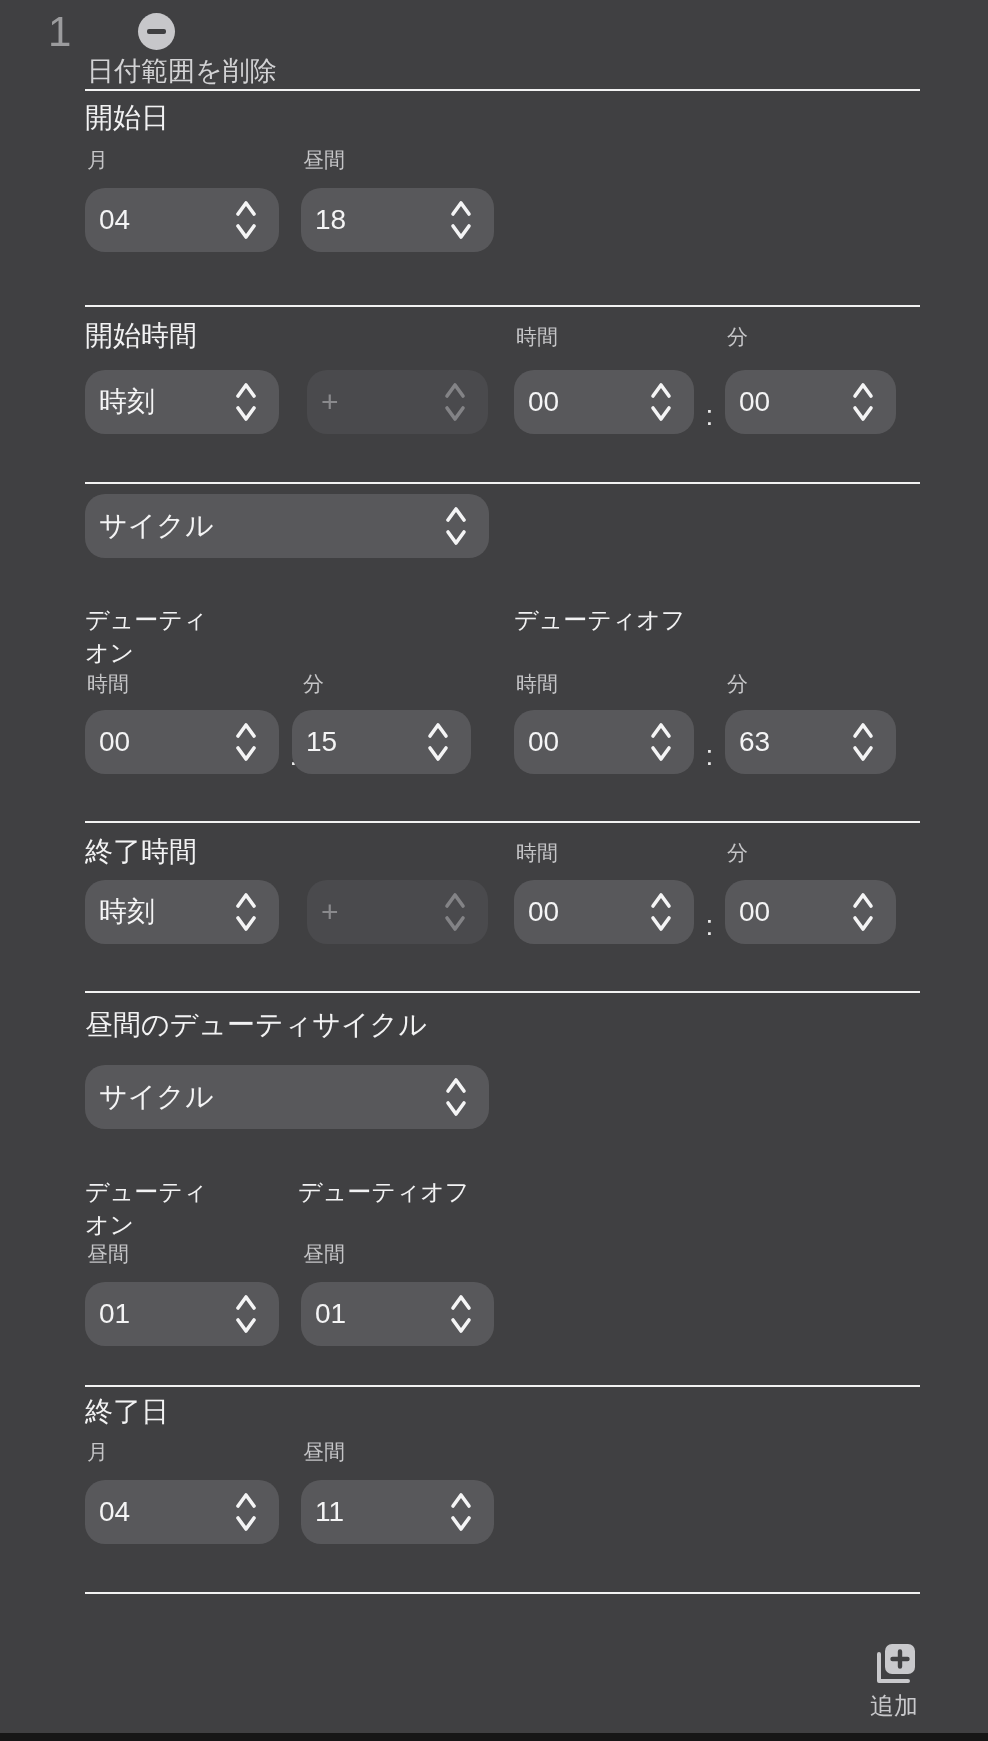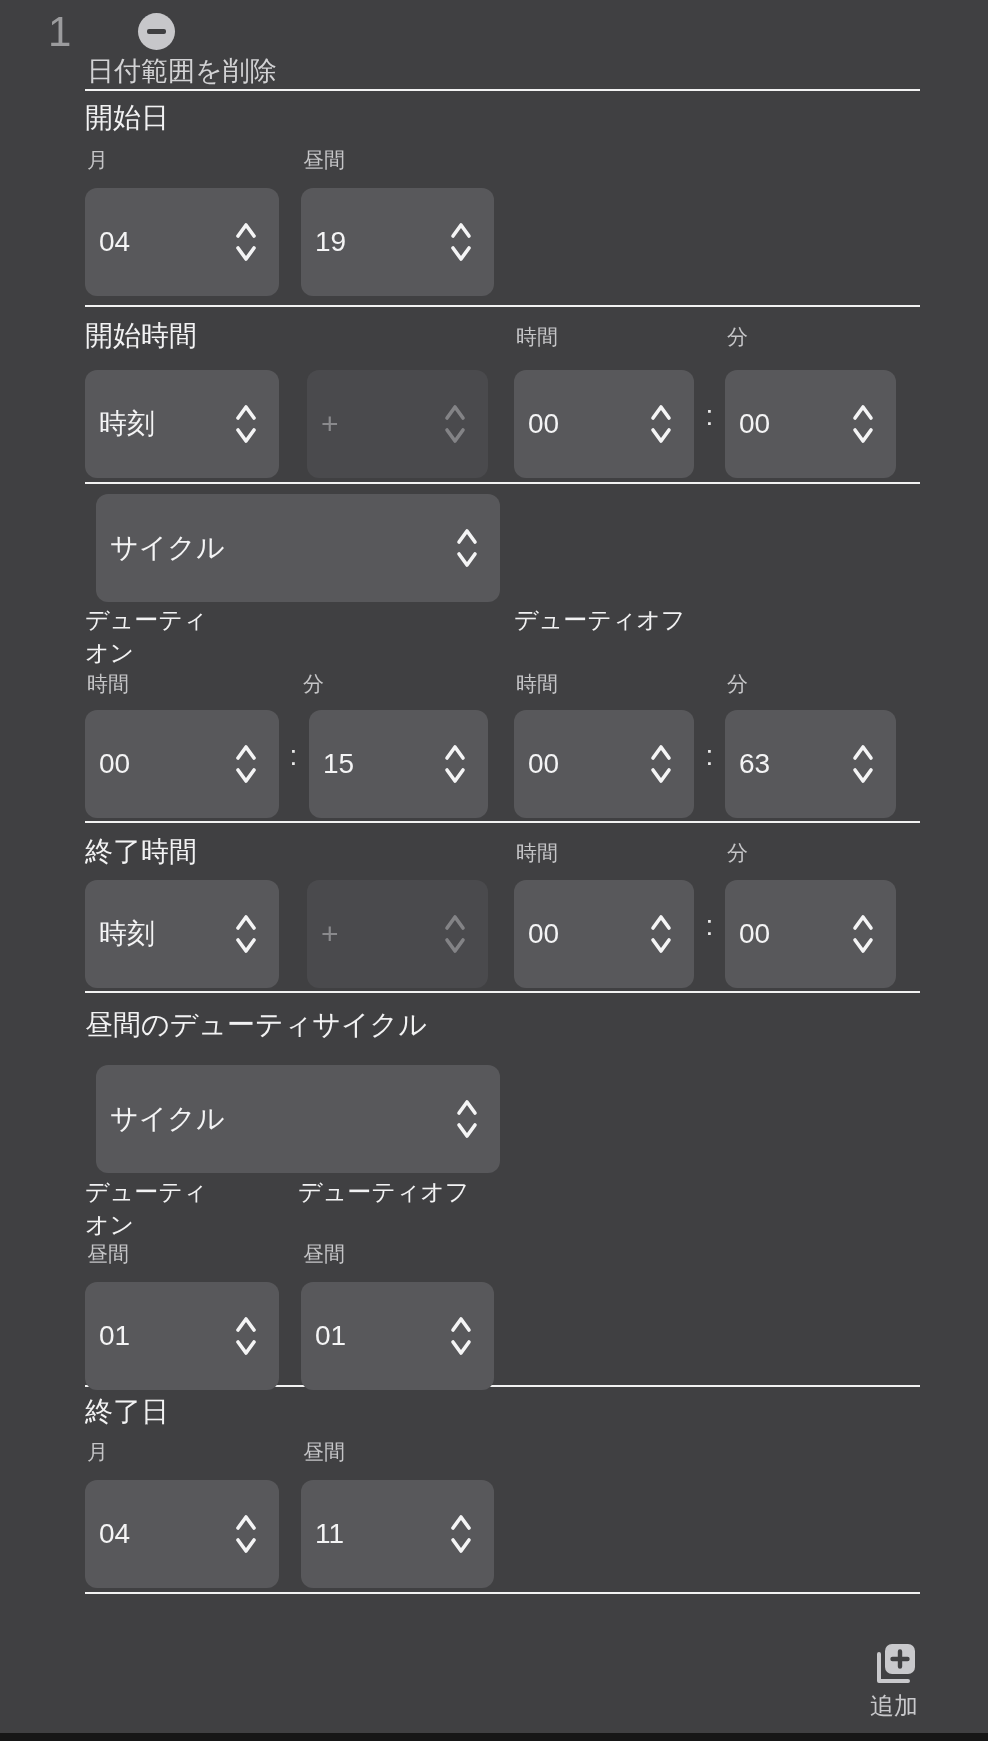--- a/index.html
+++ b/index.html
@@ -31,37 +31,37 @@
   .sec-head{position:relative;height:34px;}
   .sec-head .title{position:absolute;left:85px;bottom:0;font-size:28px;line-height:34px;color:var(--text);}
   .sec-head .lab{position:absolute;bottom:3px;}
 
   .labels{position:relative;height:26px;}
   .lab{font-size:21px;line-height:26px;color:var(--label);}
   .labels .lab{position:absolute;top:0;}
   .posA{left:87px;} .posBdate{left:303px;} .posC{left:516px;} .posD{left:727px;}
 
   .row{position:relative;height:92px;}
-  .sel{position:absolute;top:0;height:108px;border-radius:12px;background:var(--surface);
+  .sel{position:absolute;top:0;height:64px;border-radius:20px;background:var(--surface);
     display:flex;align-items:center;justify-content:space-between;
     padding:0 20px 0 14px;box-sizing:border-box;cursor:pointer;}
   .sel .val{font-size:28px;color:#F4F4F5;}
   .sel.disabled{background:var(--surface-disabled);}
   .sel.disabled .val{color:var(--muted);font-size:30px;}
   .chev{flex:0 0 auto;}
   .chev path{stroke:#F4F4F5;stroke-width:3.6;fill:none;stroke-linecap:round;stroke-linejoin:round;}
   .sel.disabled .chev path{stroke:#838386;}
 
   .colA{left:85px;width:194px;}
   .colBdate{left:301px;width:193px;}
   .colBtime{left:307px;width:181px;}
-  .colBduty{left:309px;width:179px;}
+  .colBduty{left:292px;width:179px;}
   .colC{left:514px;width:180px;}
   .colD{left:725px;width:171px;}
-  .colWide{left:96px;width:404px;}
+  .colWide{left:85px;width:404px;}
 
   .colon{position:absolute;top:0;height:92px;display:flex;align-items:center;justify-content:center;
     color:#ECECEC;font-size:28px;}
   .colonAB{left:278px;width:31px;}
   .colonCD{left:694px;width:31px;}
 
   .duty-titles{position:relative;height:66px;}
   .duty-t{position:absolute;top:0;font-size:24px;line-height:33px;color:var(--text);white-space:pre-line;}
   .duty-t.left{left:85px;} .duty-t.rightC{left:514px;} .duty-t.rightB{left:298px;}
 
@@ -101,21 +101,21 @@
   </div>
   <div class="row m-r1">
     <div class="sel colA">
       <span class="val">04</span>
       <svg class="chev" width="26" height="46" viewBox="0 0 26 46">
           <path d="M5 17 L13 6 L21 17"></path>
           <path d="M5 29 L13 40 L21 29"></path>
         </svg>
     </div>
     <div class="sel colBdate">
-      <span class="val">19</span>
+      <span class="val">18</span>
       <svg class="chev" width="26" height="46" viewBox="0 0 26 46">
           <path d="M5 17 L13 6 L21 17"></path>
           <path d="M5 29 L13 40 L21 29"></path>
         </svg>
     </div>
   </div>
   <div class="divider m-d1"></div>
 
   <div class="sec-head m-h2">
     <span class="title">開始時間</span>

